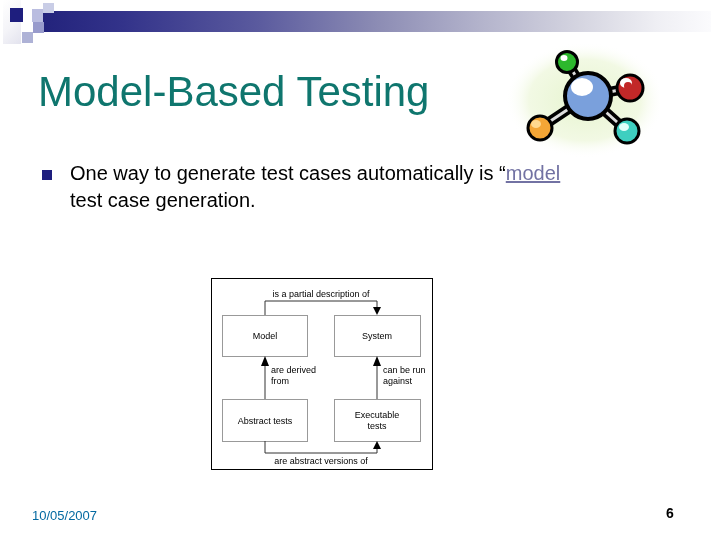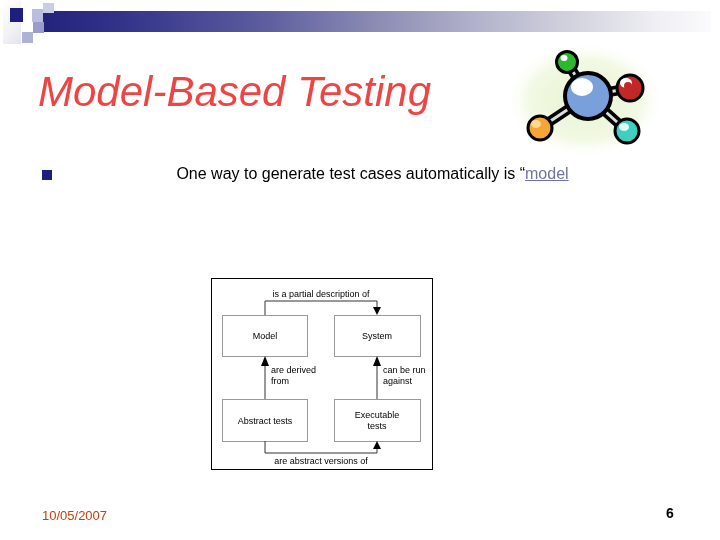--- a/index.html
+++ b/index.html
@@ -18,44 +18,44 @@
       #8c8cb4 50%,#b2b2cb 65%,#d4d4e0 80%,#efeff4 92%,#fbfbfd 100%);
   }
   .sq{position:absolute;}
   .sq-dark{left:10px;top:8px;width:13px;height:14px;background:#1e1e7e;}
   .sq-l1{left:32px;top:9px;width:11px;height:13px;background:#babde0;}
   .sq-m1{left:33px;top:22px;width:11px;height:11px;background:#989bcc;}
   .sq-l2{left:22px;top:32px;width:11px;height:11px;background:#aeb2d6;}
   .sq-l3{left:43px;top:3px;width:11px;height:10px;background:#c9cde6;}
   
   .title{
-    position:absolute;left:38px;top:68px;font-size:42px;color:#ef4444;
-    letter-spacing:0px;white-space:nowrap;font-style:italic;
+    position:absolute;left:38px;top:68px;font-size:42px;color:#0f766e;
+    letter-spacing:0px;white-space:nowrap;
   }
   
   .bullet-square{
     position:absolute;left:42px;top:170px;width:10px;height:10px;background:#1e1e7e;
   }
   .bullet-text{
     position:absolute;left:70px;top:160px;width:605px;
-    font-size:16px;line-height:27px;color:#000;text-align:center;
+    font-size:20px;line-height:27px;color:#000;
   }
   .hyperlink{
     color:#7272a3;text-decoration:underline;cursor:pointer;
   }
   
   .diagram{position:absolute;left:211px;top:278px;}
   .diagram text{
     font-family:"Liberation Sans",sans-serif;font-size:9px;fill:#000;
   }
   
   .molecule{position:absolute;left:500px;top:40px;}
   
   .footer-date{
-    position:absolute;left:42px;top:508px;font-size:13px;color:#c2410c;
+    position:absolute;left:32px;top:508px;font-size:13px;color:#0369a1;
   }
   .page-number{
     position:absolute;left:666px;top:505px;font-size:14px;color:#000;font-weight:bold;
   }
 </style>
 </head>
 <body>
 
 <div class="deco-strip"></div>
 <div class="top-bar"></div>
@@ -99,20 +99,21 @@
     <circle cx="88" cy="56" r="23" fill="#7aa0dc" stroke="#000" stroke-width="4"></circle>
     <ellipse cx="82" cy="47" rx="11" ry="9" fill="#ffffff"></ellipse>
   </g>
 </svg>
 
 <div class="title">Model-Based Testing</div>
 
 <div class="bullet-square"></div>
 <div class="bullet-text">
   <div><span>One way to generate test cases automatically is “</span><span class="hyperlink">model</span></div>
+  <div><span>test case generation.</span></div>
 </div>
 
 <svg class="diagram" width="222" height="192" viewBox="0 0 222 192">
   <rect x="0.5" y="0.5" width="221" height="191" fill="#ffffff" stroke="#000000" stroke-width="1"></rect>
 
   <rect x="11.5" y="37.5" width="85" height="41" fill="#ffffff" stroke="#999999"></rect>
   <rect x="123.5" y="37.5" width="86" height="41" fill="#ffffff" stroke="#999999"></rect>
   <rect x="11.5" y="121.5" width="85" height="42" fill="#ffffff" stroke="#999999"></rect>
   <rect x="123.5" y="121.5" width="86" height="42" fill="#ffffff" stroke="#999999"></rect>
 

